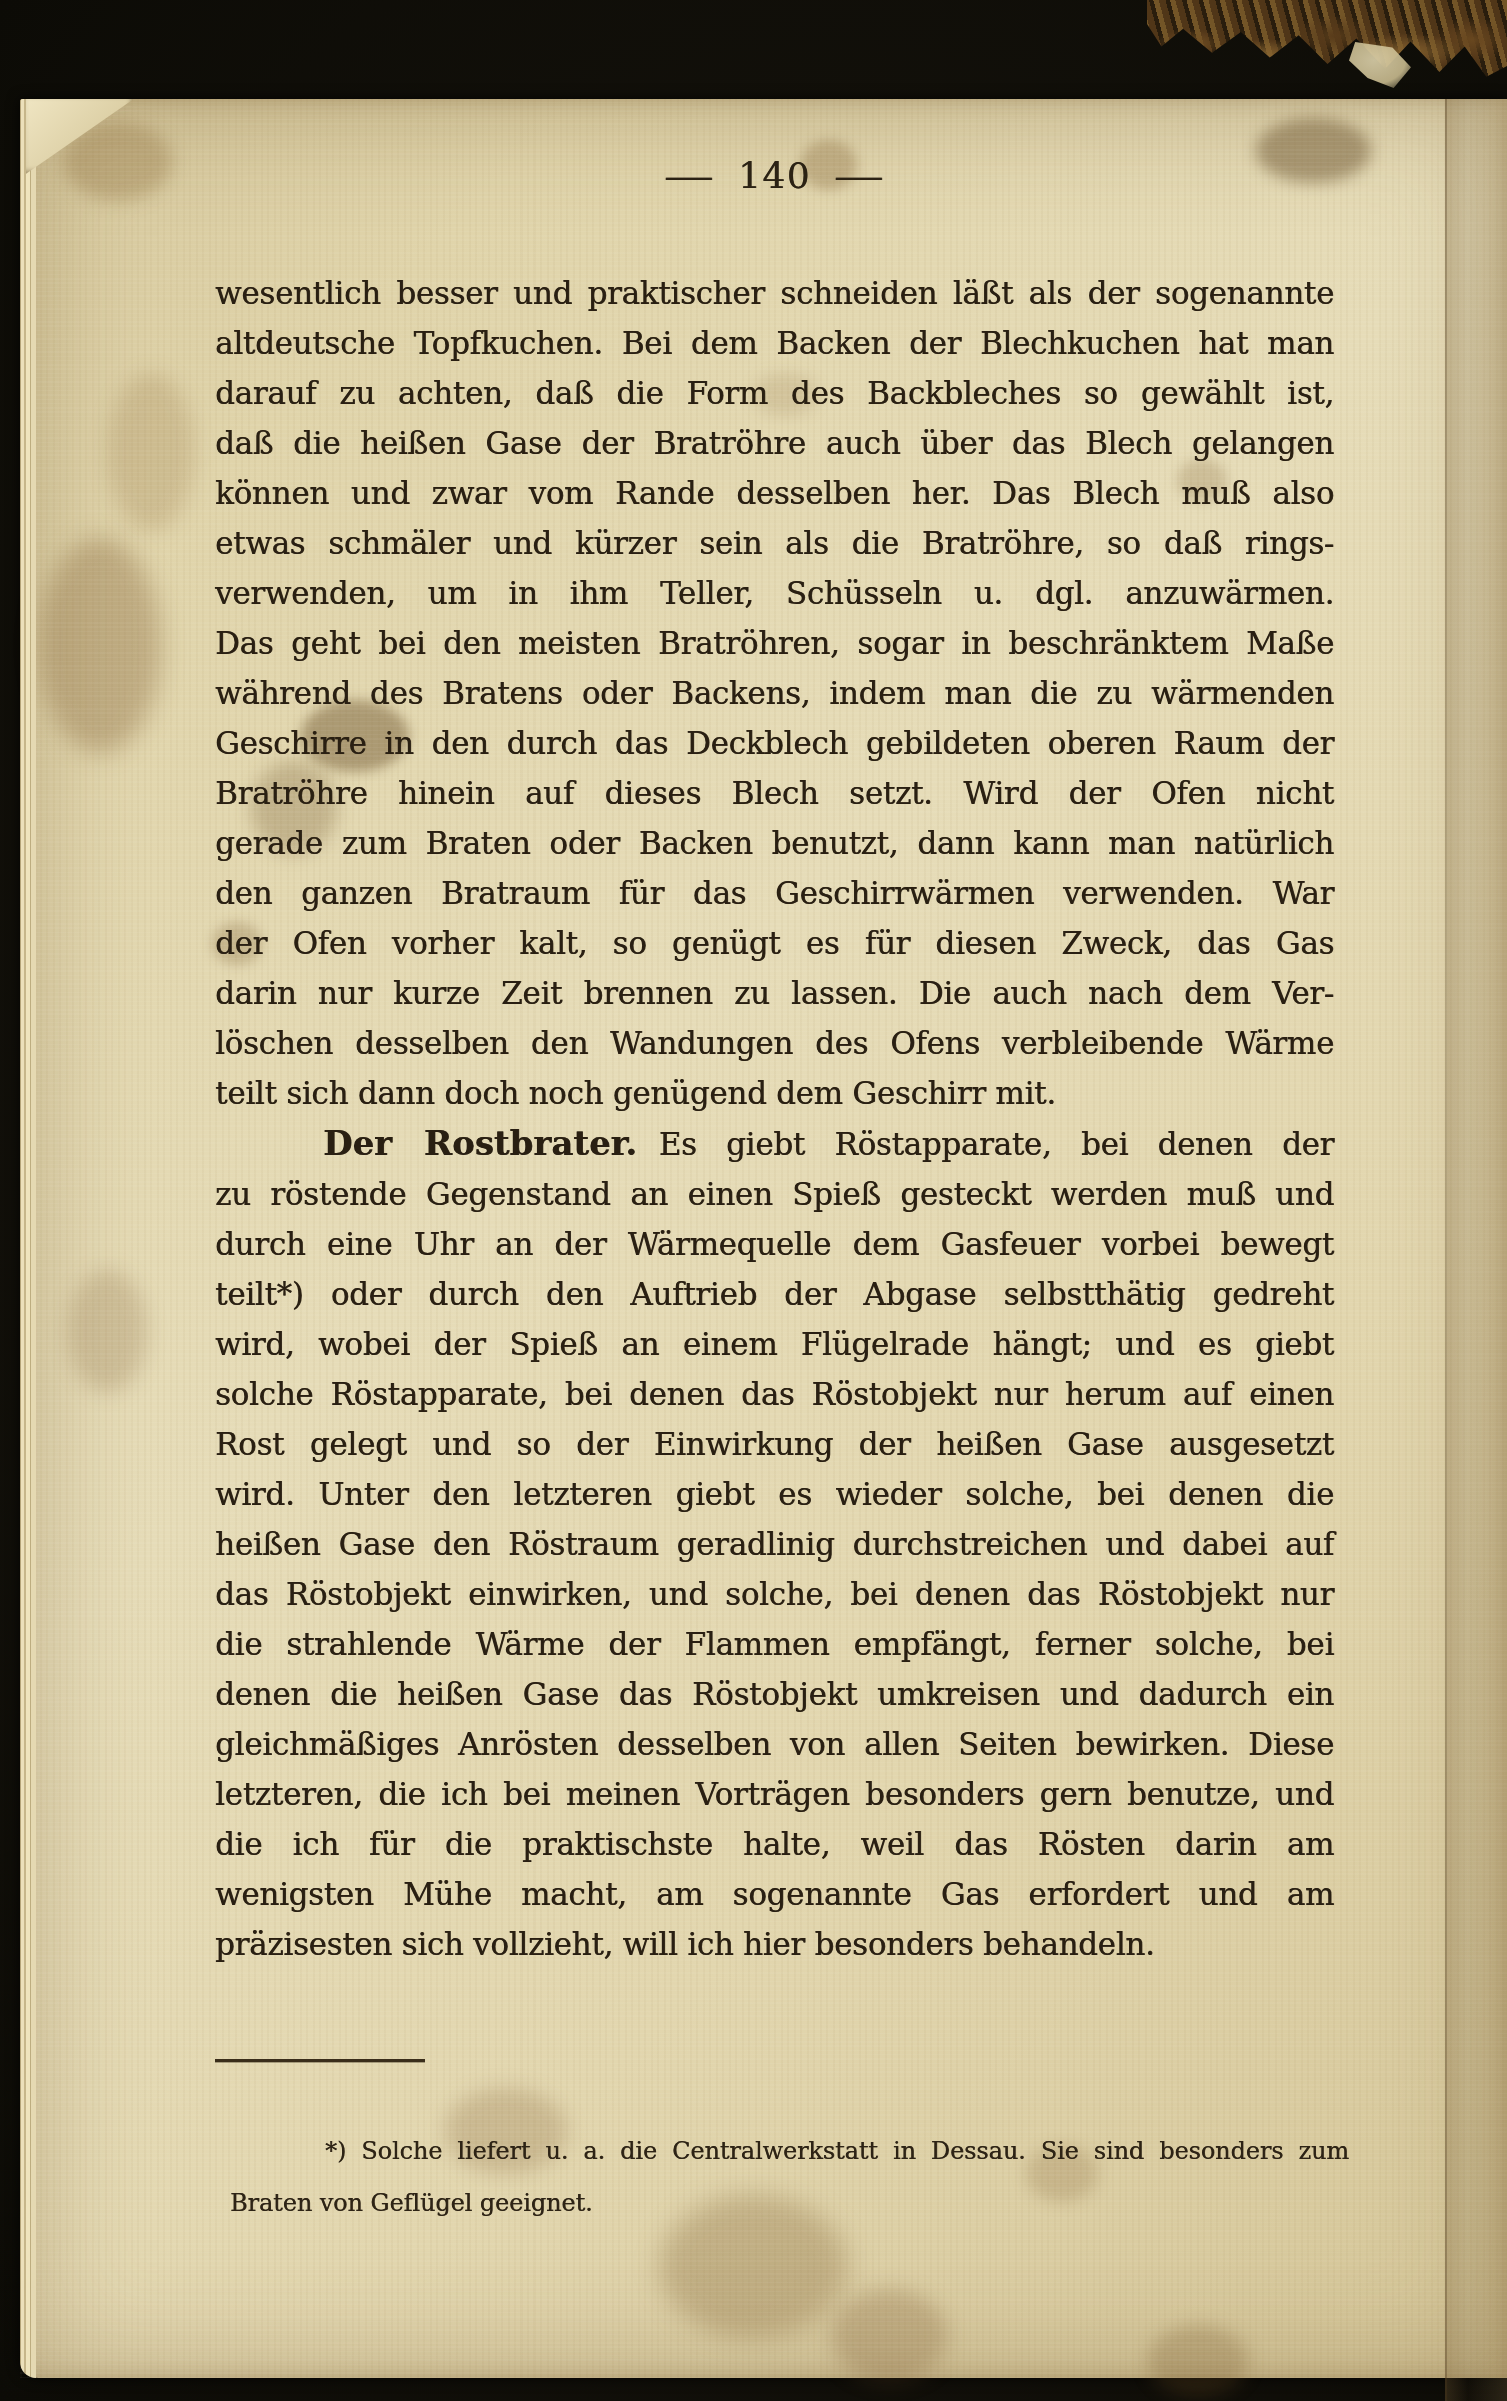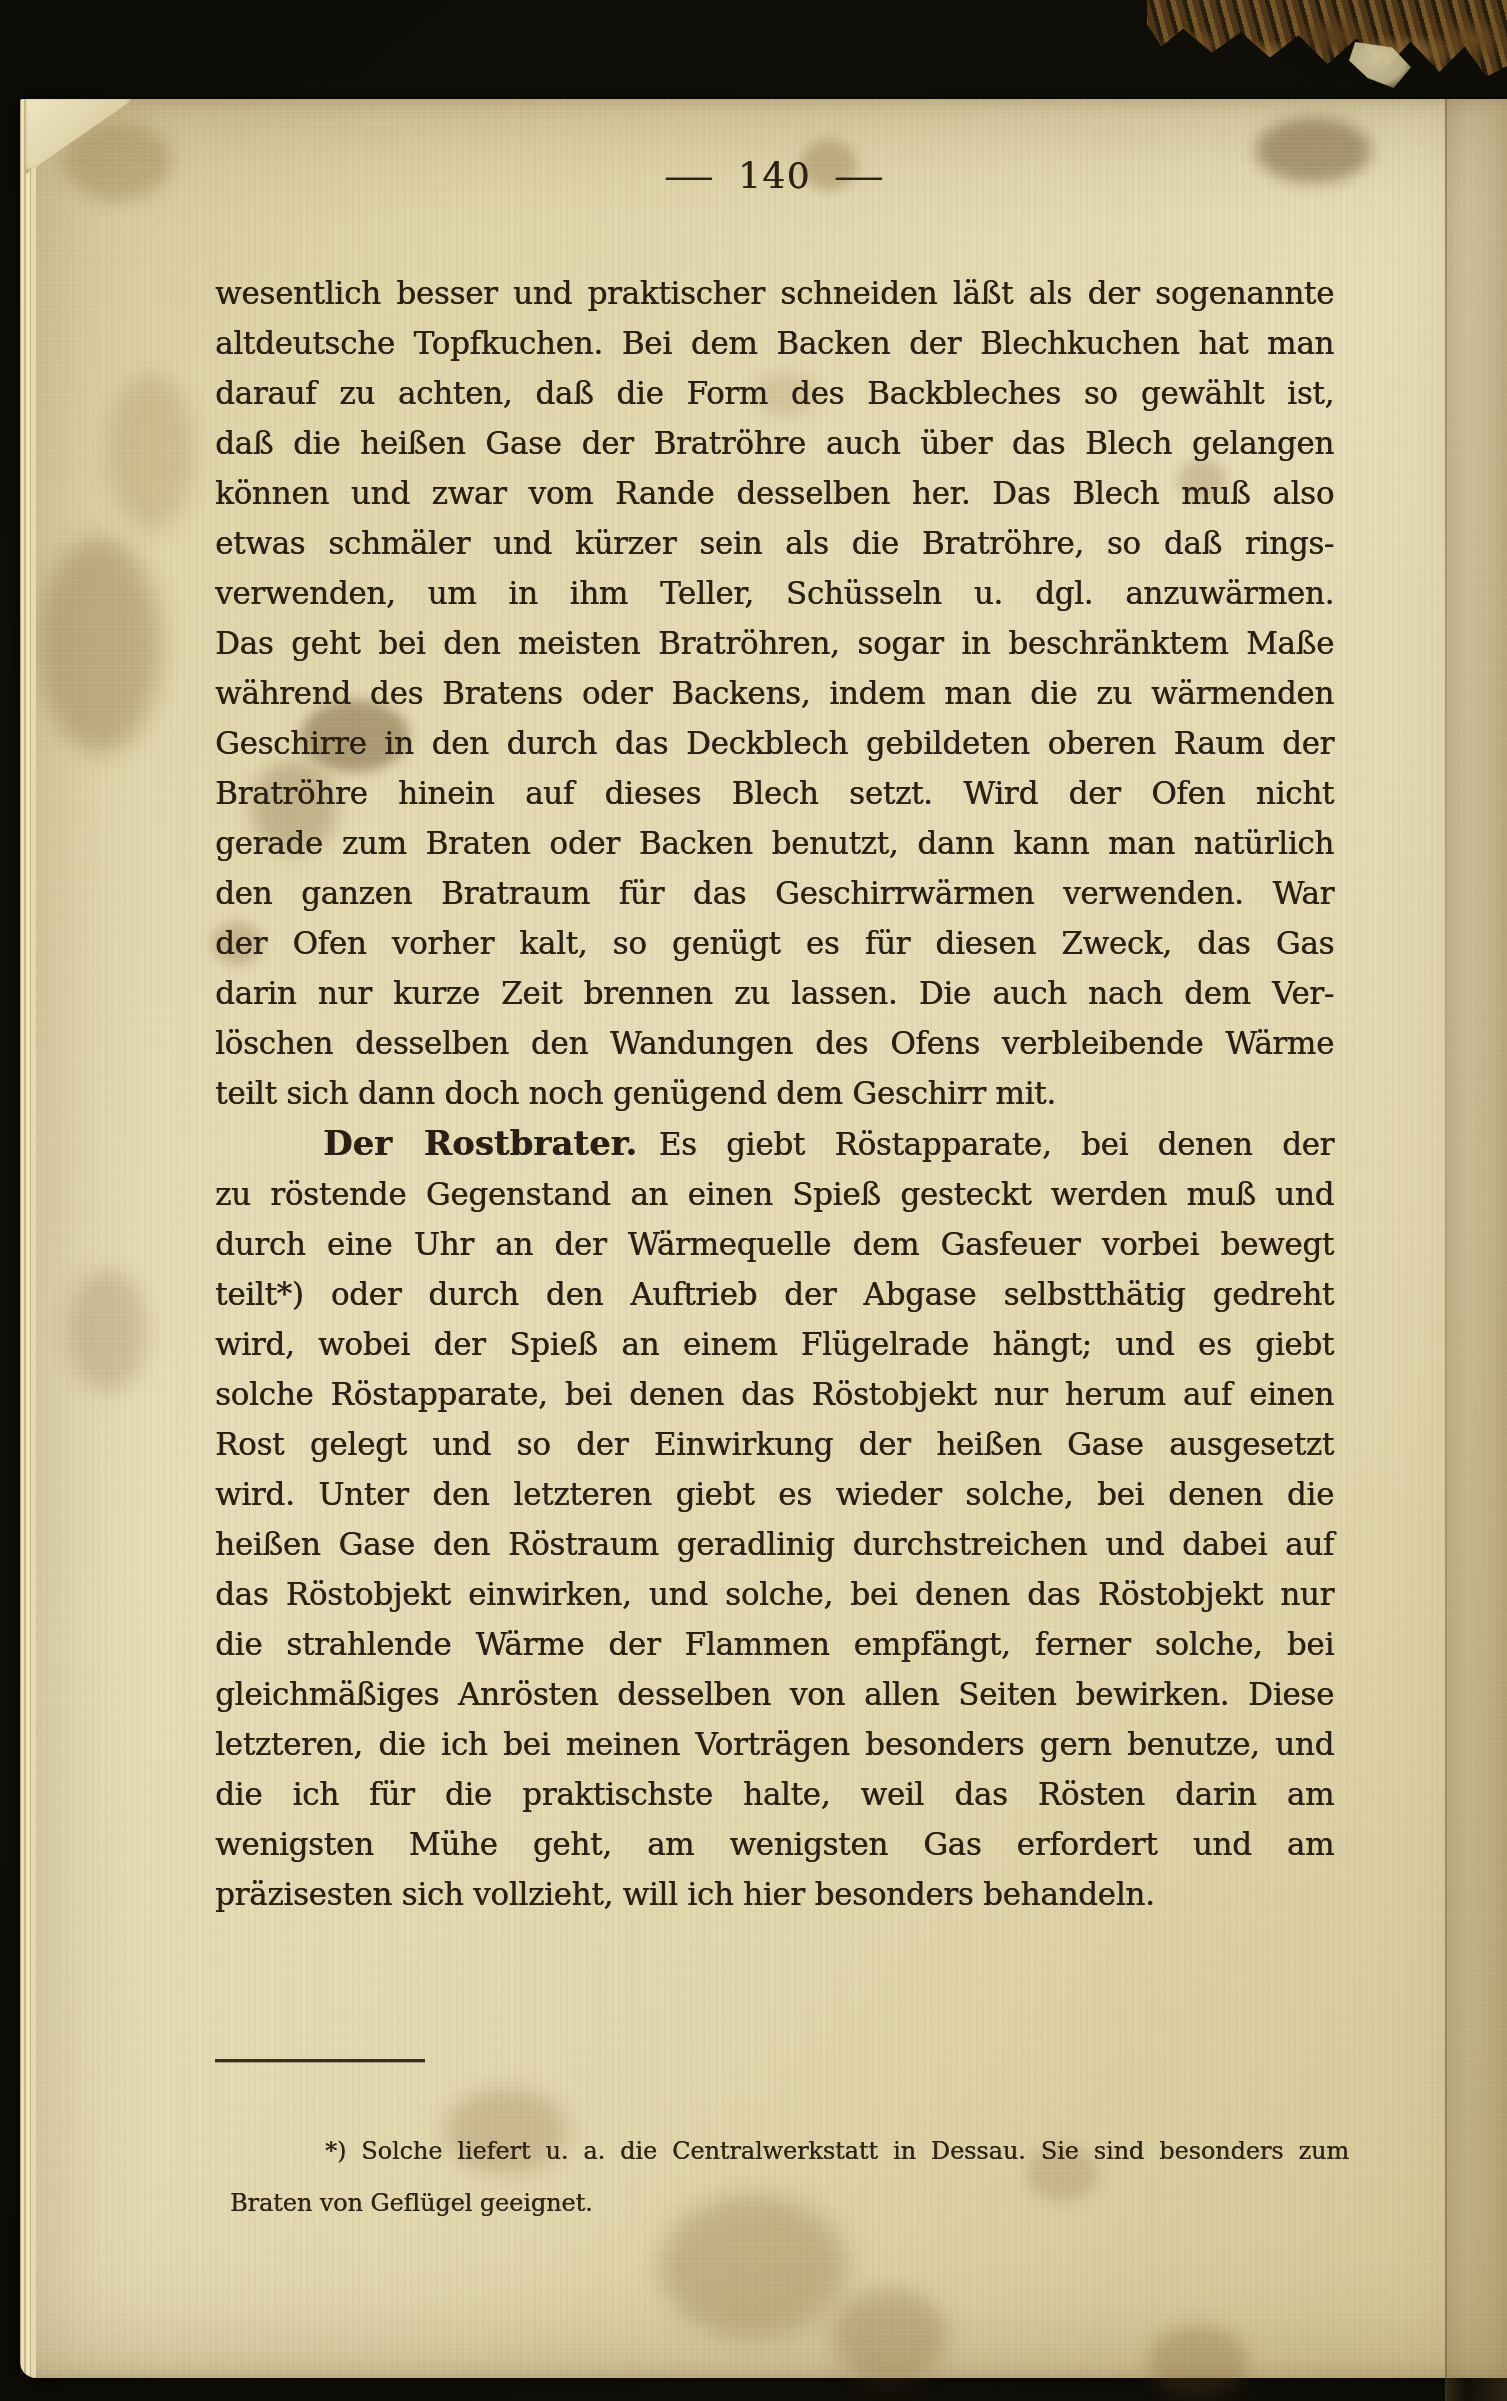--- a/index.html
+++ b/index.html
@@ -159,24 +159,25 @@
           <div class="tline">zu röstende Gegenstand an einen Spieß gesteckt werden muß und</div>
           <div class="tline">durch eine Uhr an der Wärmequelle dem Gasfeuer vorbei bewegt</div>
           <div class="tline">teilt*) oder durch den Auftrieb der Abgase selbstthätig gedreht</div>
           <div class="tline">wird, wobei der Spieß an einem Flügelrade hängt; und es giebt</div>
           <div class="tline">solche Röstapparate, bei denen das Röstobjekt nur herum auf einen</div>
           <div class="tline">Rost gelegt und so der Einwirkung der heißen Gase ausgesetzt</div>
           <div class="tline">wird. Unter den letzteren giebt es wieder solche, bei denen die</div>
           <div class="tline">heißen Gase den Röstraum geradlinig durchstreichen und dabei auf</div>
           <div class="tline">das Röstobjekt einwirken, und solche, bei denen das Röstobjekt nur</div>
           <div class="tline">die strahlende Wärme der Flammen empfängt, ferner solche, bei</div>
+          <div class="tline">denen die heißen Gase das Röstobjekt umkreisen und dadurch ein</div>
           <div class="tline">gleichmäßiges Anrösten desselben von allen Seiten bewirken. Diese</div>
           <div class="tline">letzteren, die ich bei meinen Vorträgen besonders gern benutze, und</div>
           <div class="tline">die ich für die praktischste halte, weil das Rösten darin am</div>
-          <div class="tline">wenigsten Mühe geht, am wenigsten Gas erfordert und am</div>
+          <div class="tline">wenigsten Mühe macht, am sogenannte Gas erfordert und am</div>
           <div class="tline no-just">präzisesten sich vollzieht, will ich hier besonders behandeln.</div>
         </div>
     </div>
 
     <div class="foot-rule"></div>
     <div class="footnote">
         <div class="tline ind">*) Solche liefert u. a. die Centralwerkstatt in Dessau.  Sie sind besonders zum</div>
         <div class="tline no-just">Braten von Geflügel geeignet.</div>
       </div>
 

